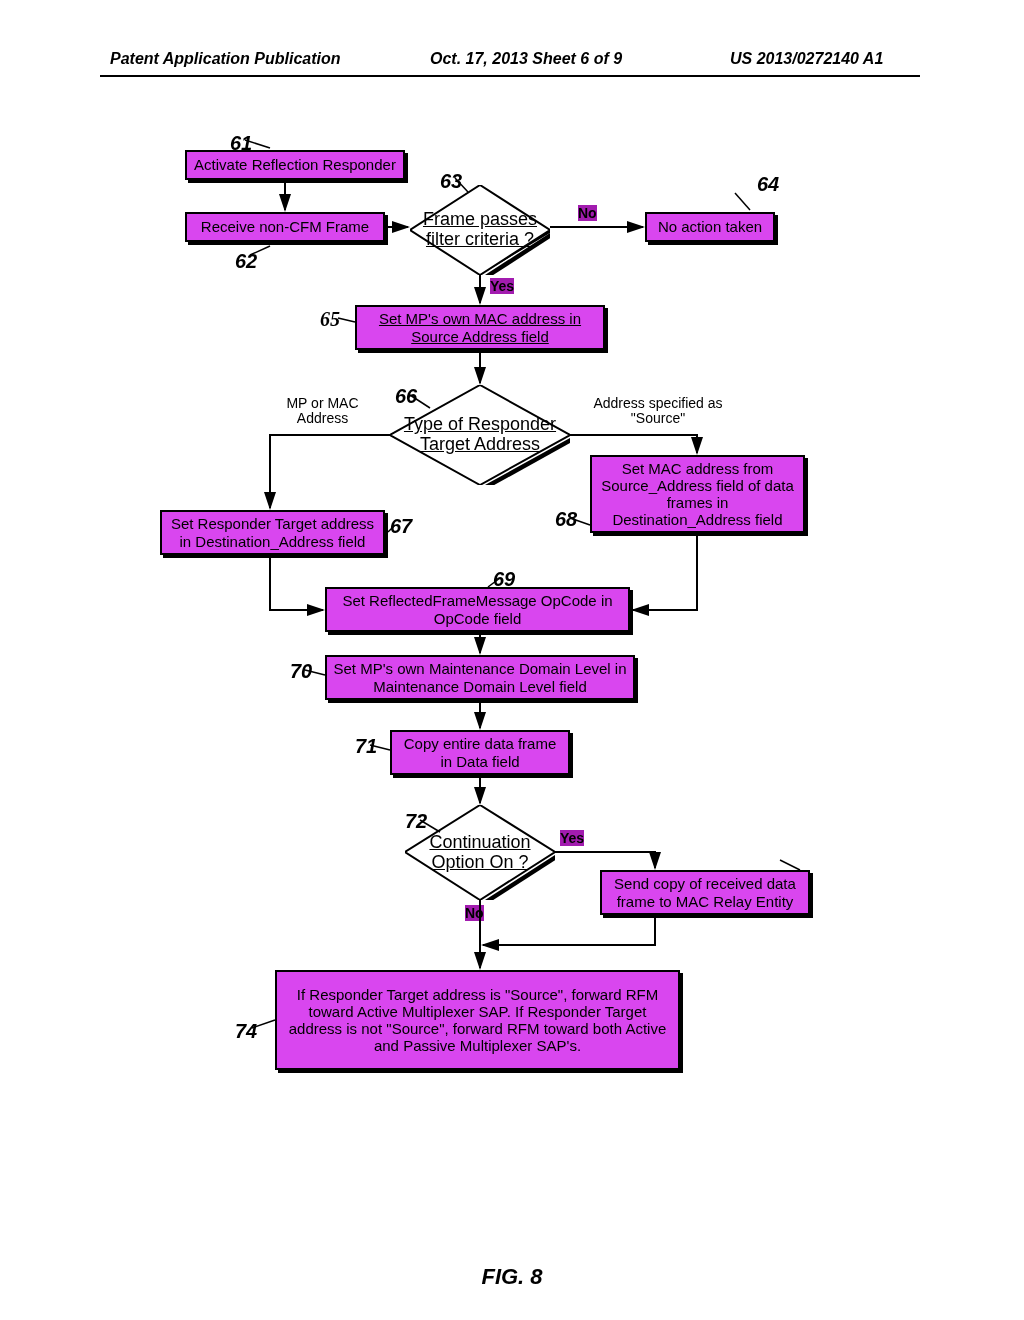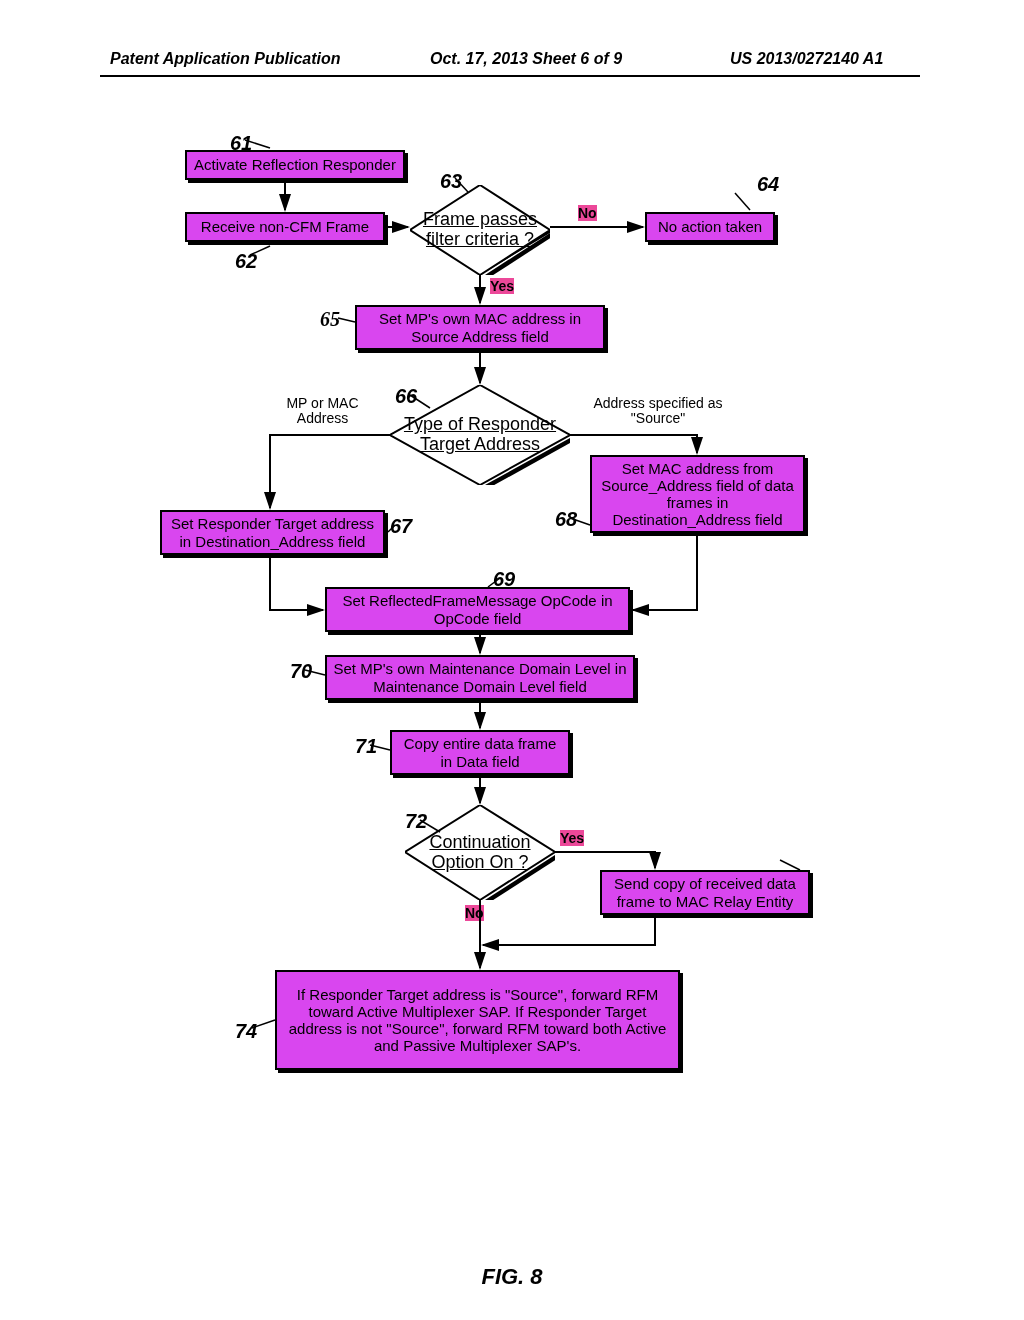--- a/index.html
+++ b/index.html
@@ -79,21 +79,21 @@
   .ref {
     position: absolute;
     font-size: 20px;
     font-style: italic;
     font-weight: bold;
   }
   .edge-label {
     position: absolute;
     font-size: 14px;
     font-weight: bold;
-    background: #ec4899;
+    background: #a21caf;
   }
   .side-label {
     position: absolute;
     font-size: 14px;
     text-align: center;
     line-height: 1.1;
   }
 
   .fig {
     position: absolute;
@@ -154,21 +154,21 @@
       </svg>
     <div class="dtext">Frame passes filter criteria ?</div>
   </div>
   <div class="edge-label" style="left:478px; top:55px;">No</div>
   <div class="edge-label" style="left:390px; top:128px;">Yes</div>
 
   <div class="box shadow" style="left:545px; top:62px; width:130px; height:30px;">
     <span>No action taken</span>
   </div>
 
-  <div class="box shadow" style="left:255px; top:155px; width:250px; height:45px;">
+  <div class="box shadow" style="left:255px; top:155px; width:250px; height:45px;text-decoration:underline;">
     <span>Set MP's own MAC address in Source Address field</span>
   </div>
 
   <div class="diamond" style="left:290px; top:235px; width:180px; height:100px;">
     <svg viewBox="0 0 180 100">
         <polygon points="90,0 180,50 90,100 0,50" fill="#fff" stroke="#000" stroke-width="2"></polygon>
         <polygon points="95,100 180,53 182,57 97,104" fill="#000"></polygon>
       </svg>
     <div class="dtext">Type of Responder Target Address</div>
   </div>

